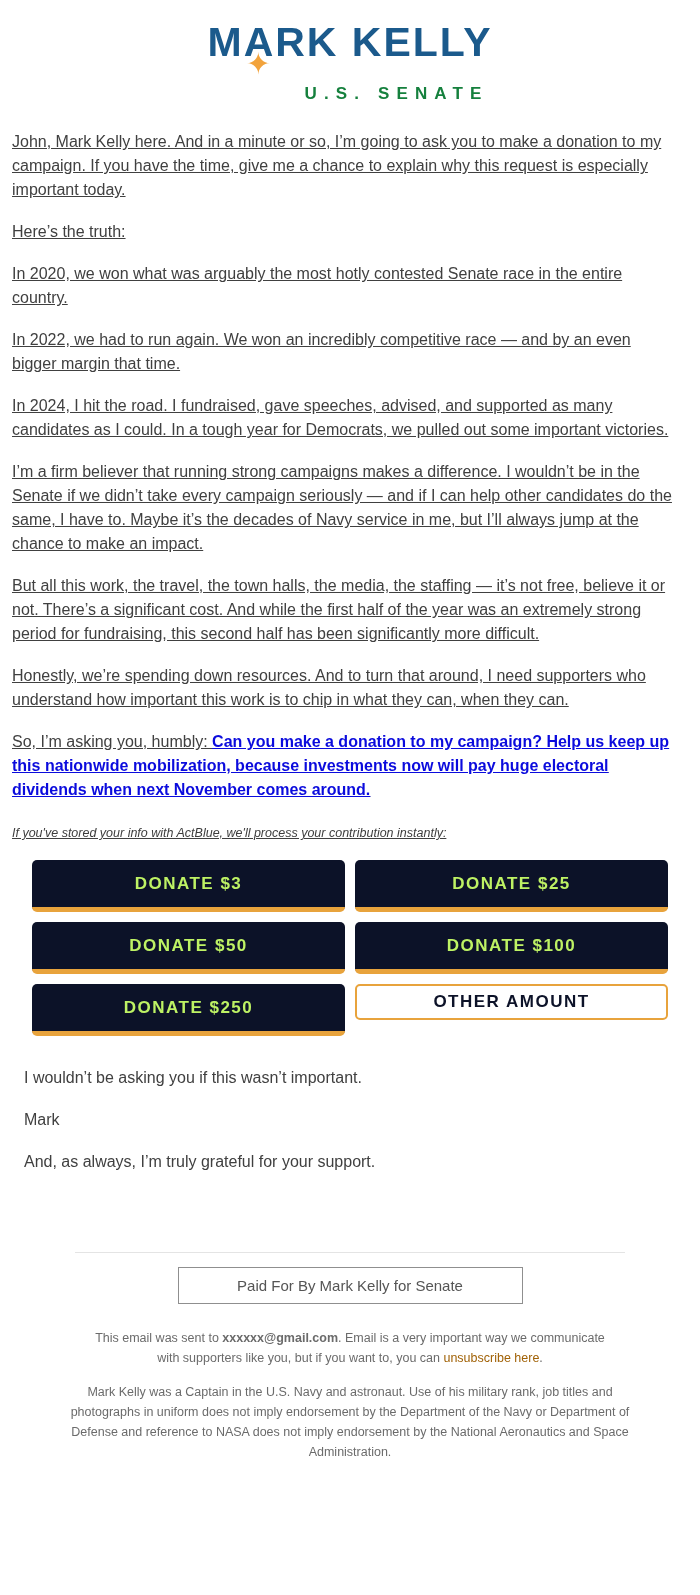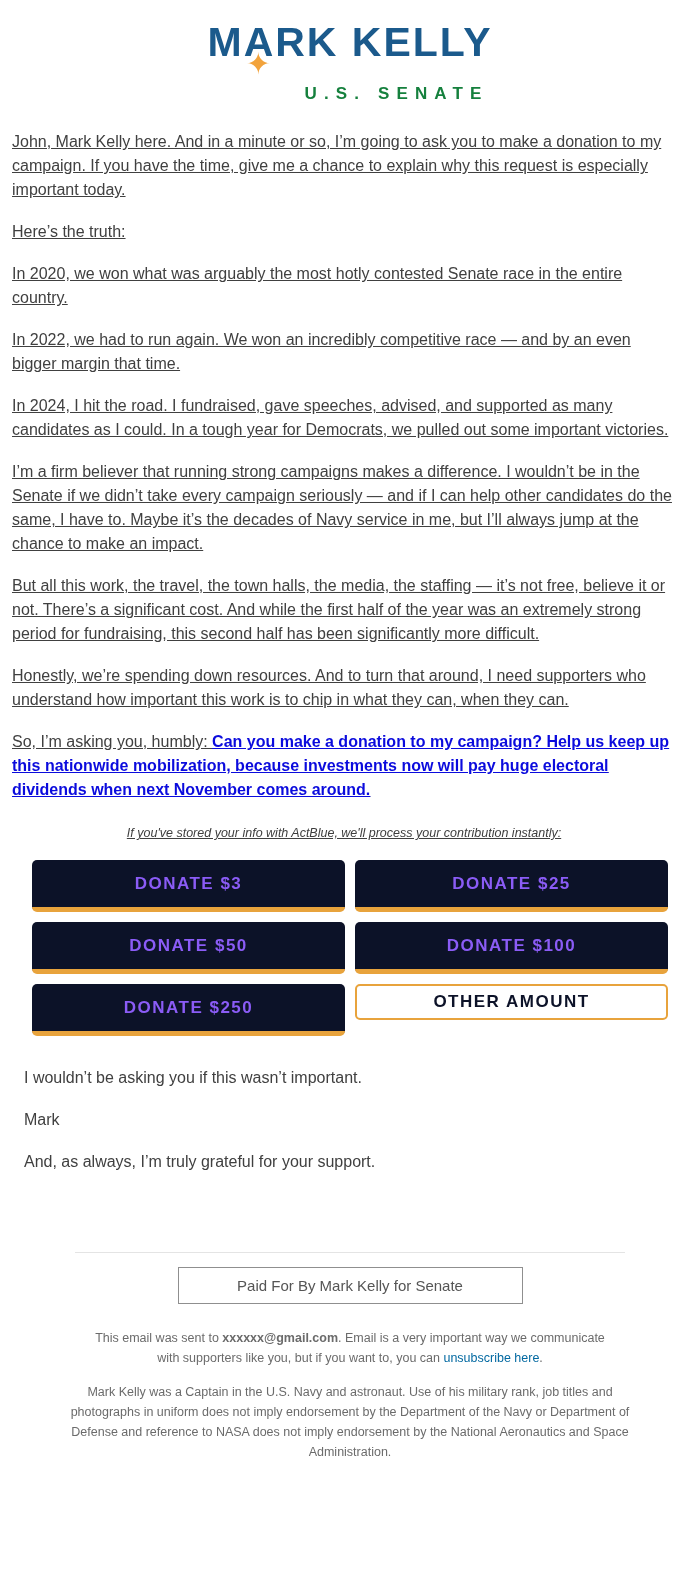--- a/index.html
+++ b/index.html
@@ -57,21 +57,21 @@
   .ask-para { font-size: 16px; line-height: 24px; margin-bottom: 18px; }
   a.ask-link {
     color: #0b0bdd;
     font-weight: bold;
     text-decoration: underline;
     cursor: pointer;
   }
 
   .actblue-note {
     margin-top: 24px;
-    text-align: center;
+    text-align: left;
     font-style: italic;
     font-size: 12.5px;
     color: #3d3d3d;
   }
 
   
   .donate-grid {
     margin: 20px 32px 0 32px;
     display: grid;
     grid-template-columns: 1fr 1fr;
@@ -79,21 +79,21 @@
     row-gap: 10px;
   }
   .donate-btn {
     display: block;
     width: 100%;
     height: 52px;
     background: #0c1228;
     border: none;
     border-bottom: 5px solid #e8a33c;
     border-radius: 5px;
-    color: #8b5cf6;
+    color: #bef264;
     font-family: "Liberation Sans", sans-serif;
     font-size: 17px;
     font-weight: bold;
     letter-spacing: 1.5px;
     cursor: pointer;
   }
   .other-btn {
     display: block;
     width: 100%;
     height: 36px;
@@ -136,21 +136,21 @@
   }
   .footer-note {
     margin: 24px auto 0 auto;
     max-width: 520px;
     text-align: center;
     font-size: 12.5px;
     line-height: 20px;
     color: #6b6b6b;
   }
   .footer-note .email-bold { font-weight: bold; }
-  .footer-note .unsub { color: #0369a1; text-decoration: none; cursor: pointer; }
+  .footer-note .unsub { color: #a16207; text-decoration: none; cursor: pointer; }
   .footer-disclaimer {
     margin: 14px auto 0 auto;
     max-width: 560px;
     text-align: center;
     font-size: 12.5px;
     line-height: 20px;
     color: #6b6b6b;
     padding-bottom: 26px;
   }
 </style>

